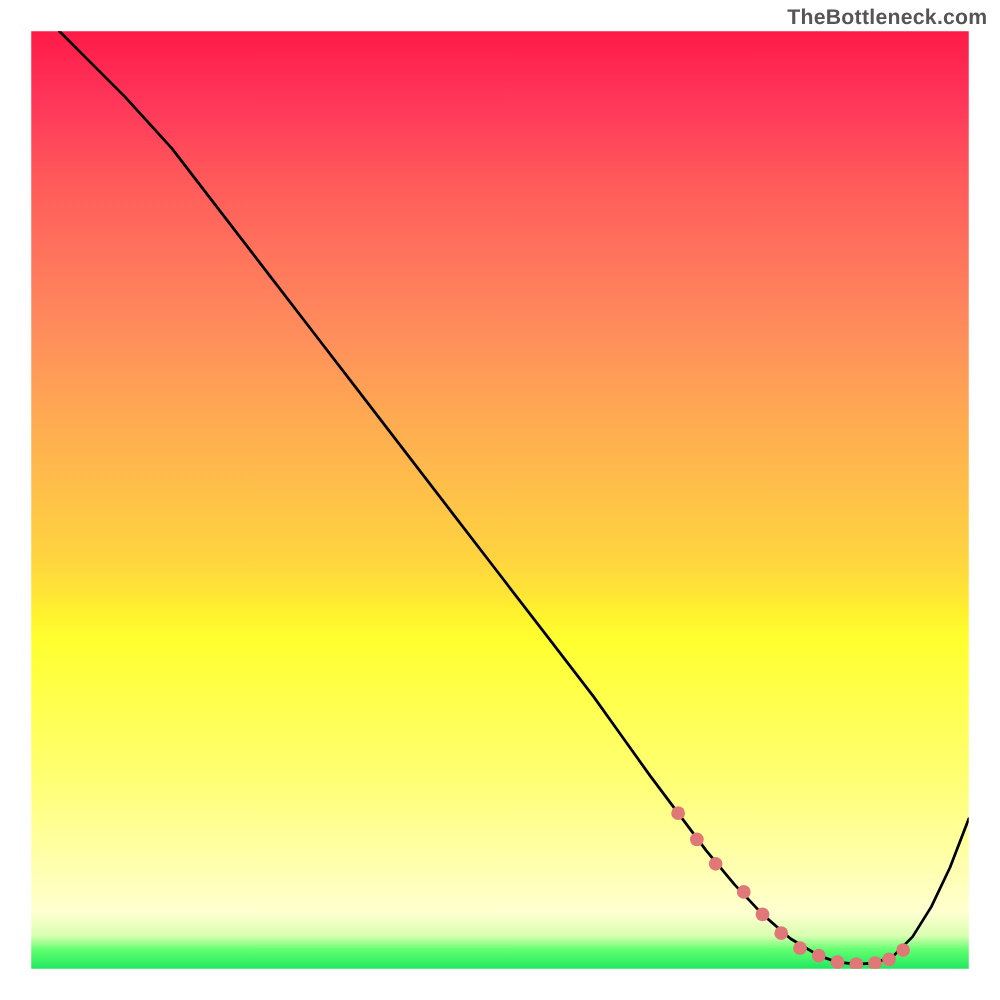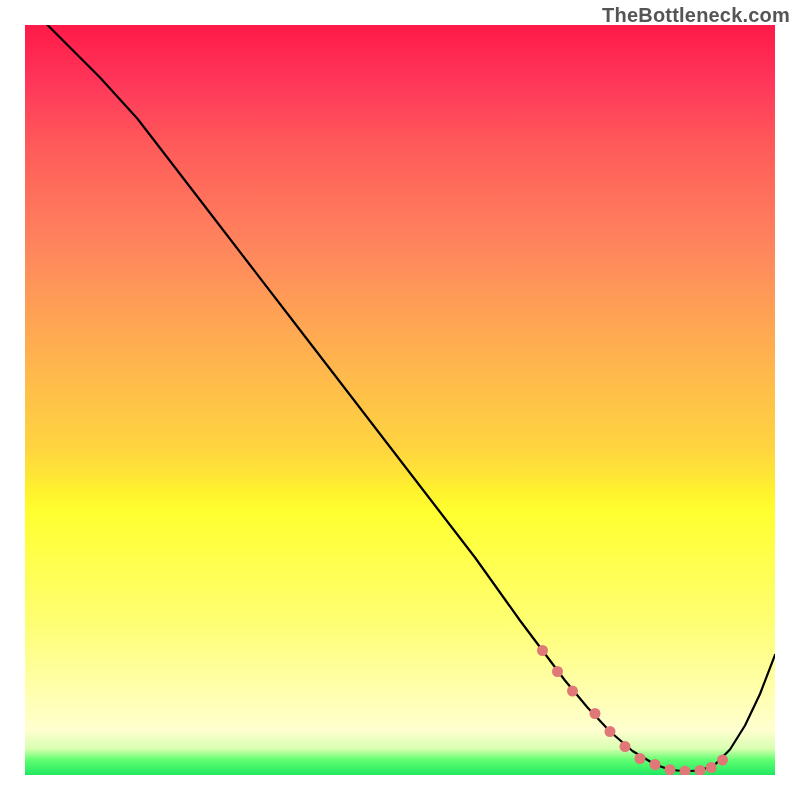--- a/index.html
+++ b/index.html
@@ -8,21 +8,21 @@
     position: relative;
     width: 800px;
     height: 800px;
     background: white;
   }
   .watermark {
     position: absolute;
     top: 4px;
     right: 10px;
     font-family: Arial, Helvetica, sans-serif;
-    font-size: 20px;
+    font-size: 17px;
     font-weight: bold;
     color: #555;
     z-index: 3;
     letter-spacing: 0.2px;
   }
   .plot-area {
     position: absolute;
     left: 25px;
     top: 25px;
     width: 750px;

